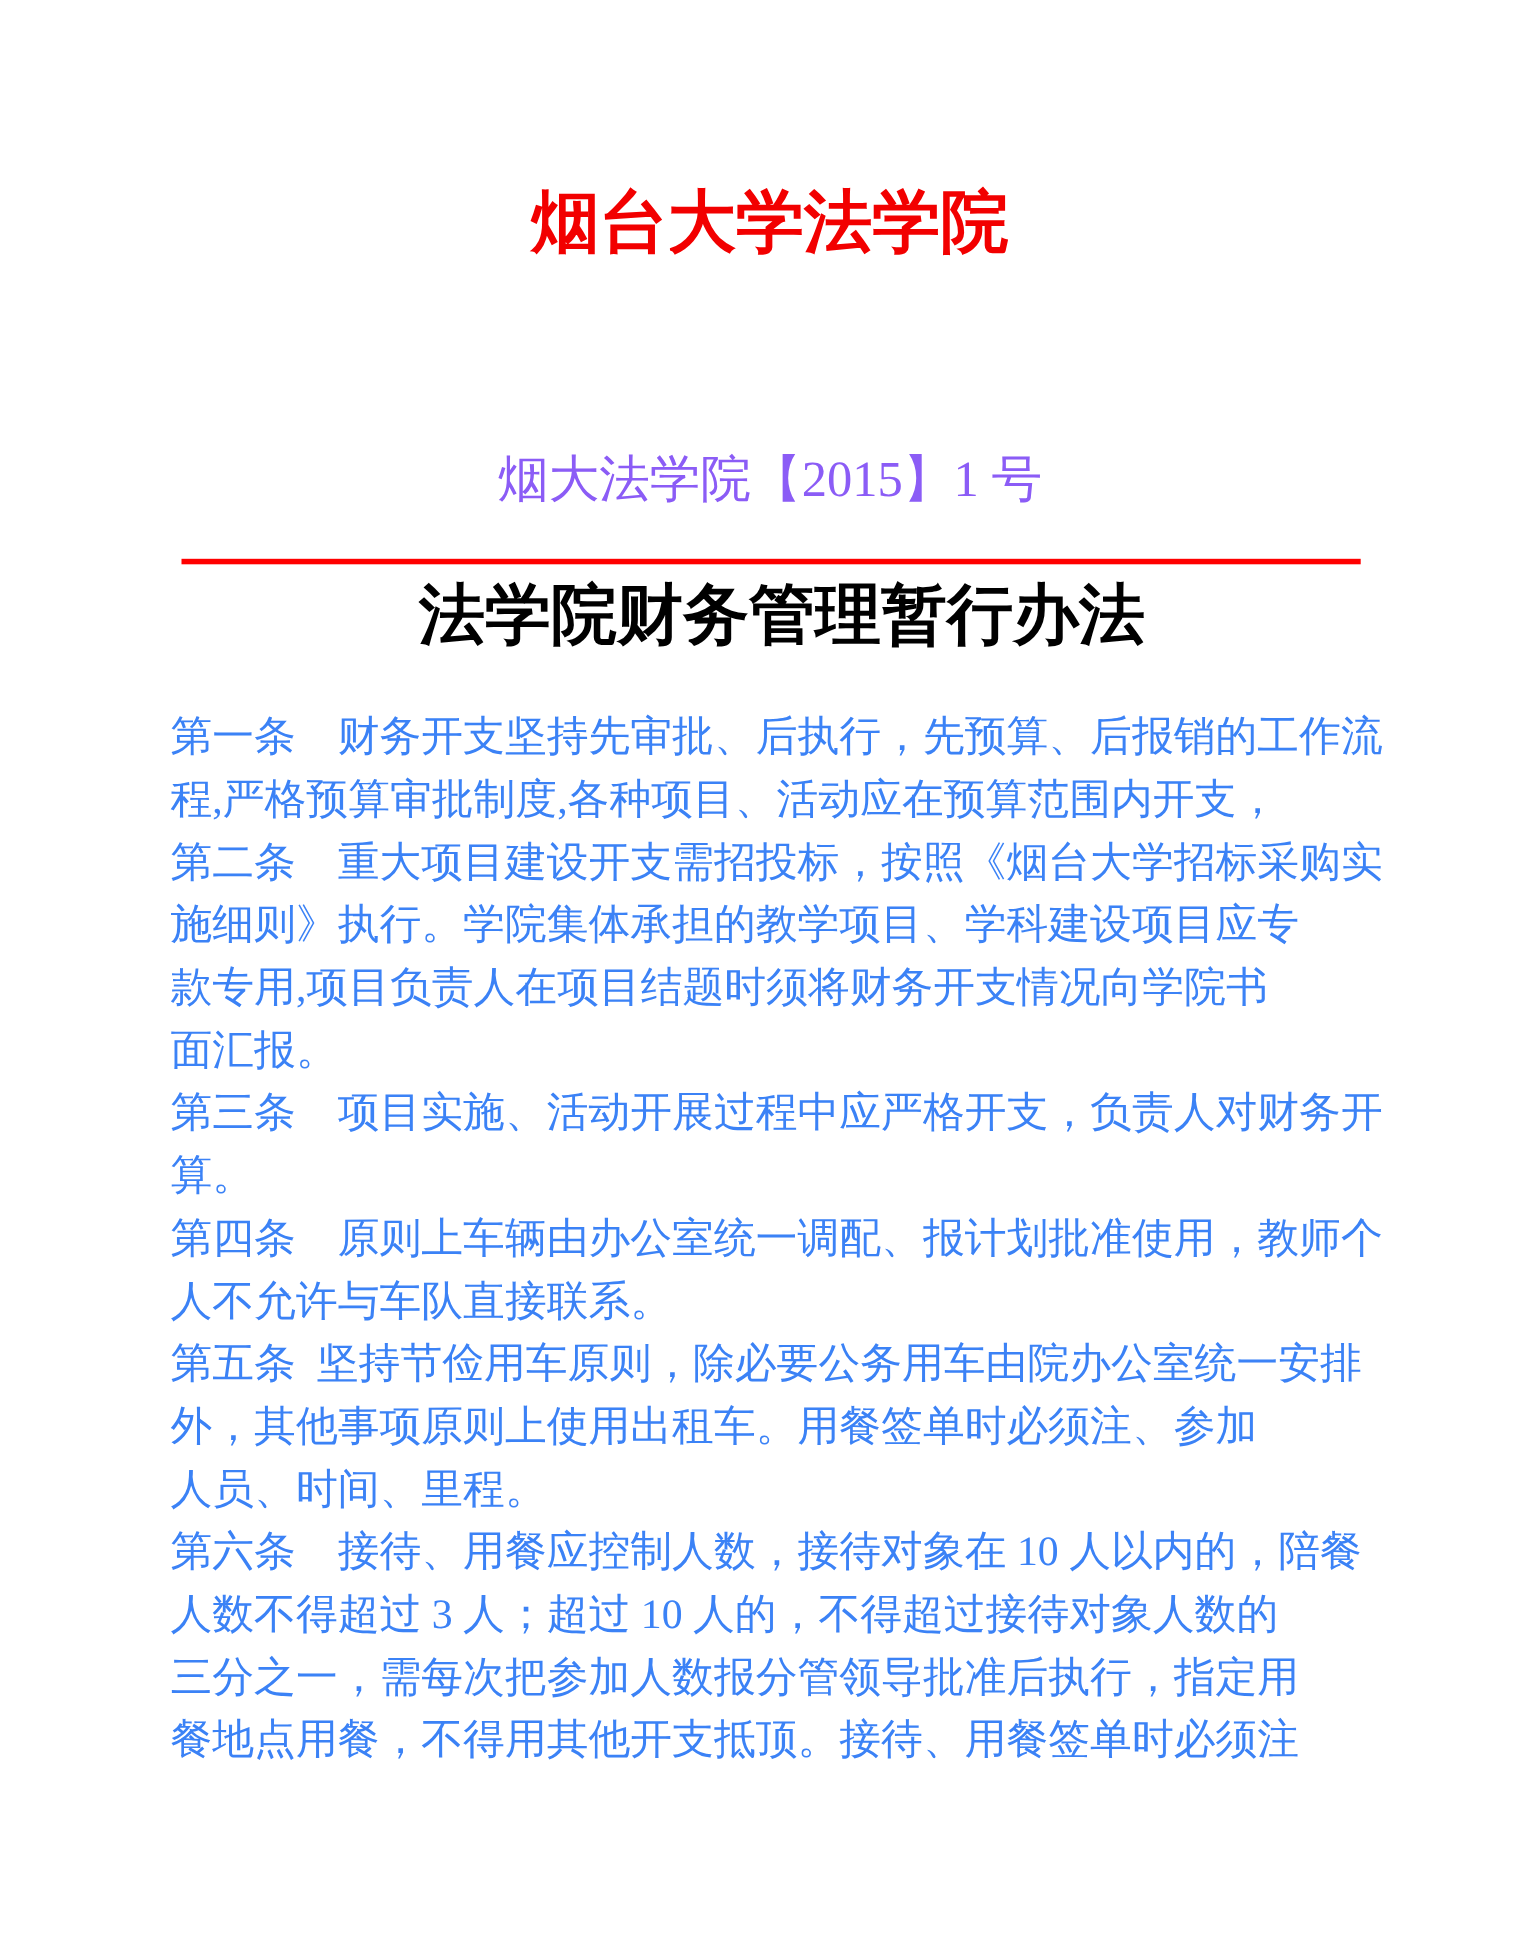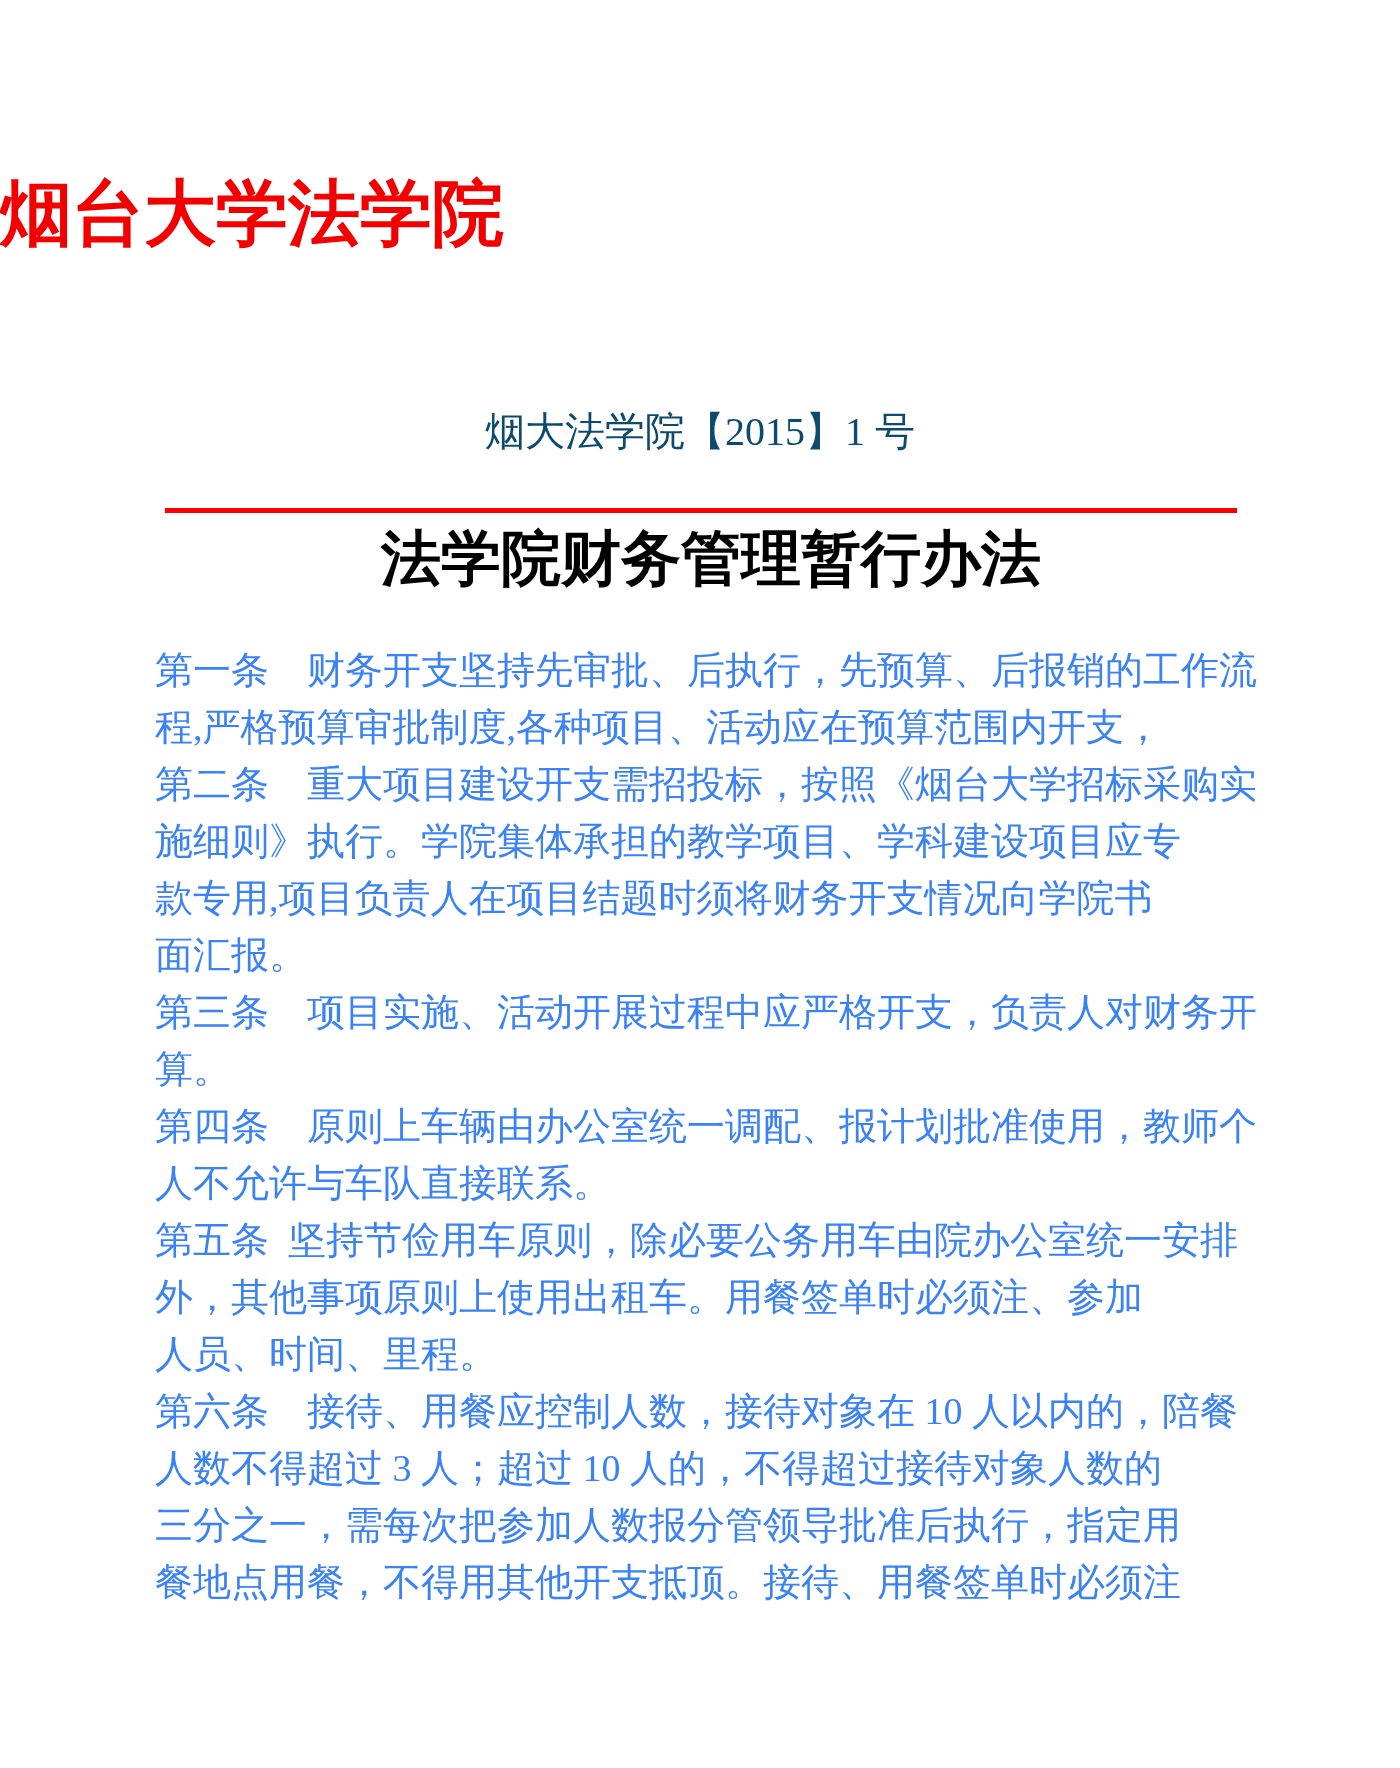--- a/index.html
+++ b/index.html
@@ -10,36 +10,37 @@
     background: #ffffff;
     overflow: hidden;
     font-family: "Liberation Serif", "DejaVu Serif", serif;
     color: #000000;
   }
   .org-title {
     position: absolute;
     top: 170px;
     left: 0;
     width: 100%;
-    font-family: Liberation Sans, sans-serif;
+    text-align: center;
+    font-family: Liberation Mono, monospace;
     font-weight: bold;
-    font-size: 72px;
+    font-size: 62px;
     line-height: 1.2;
     color: var(--org-title-red, #f20000);
     letter-spacing: 0px;
   }
   .doc-number {
     position: absolute;
     top: 408px;
     left: 0;
     width: 100%;
     text-align: center;
-    font-size: 40px;
+    font-size: 46px;
     line-height: 1.2;
-    color: #0c4a6e;
+    color: #8b5cf6;
     white-space: pre;
   }
   .red-divider {
     position: absolute;
     top: 508px;
     left: 165px;
     width: 1072px;
     height: 5px;
     background: var(--divider-red, #ff0000);
   }

